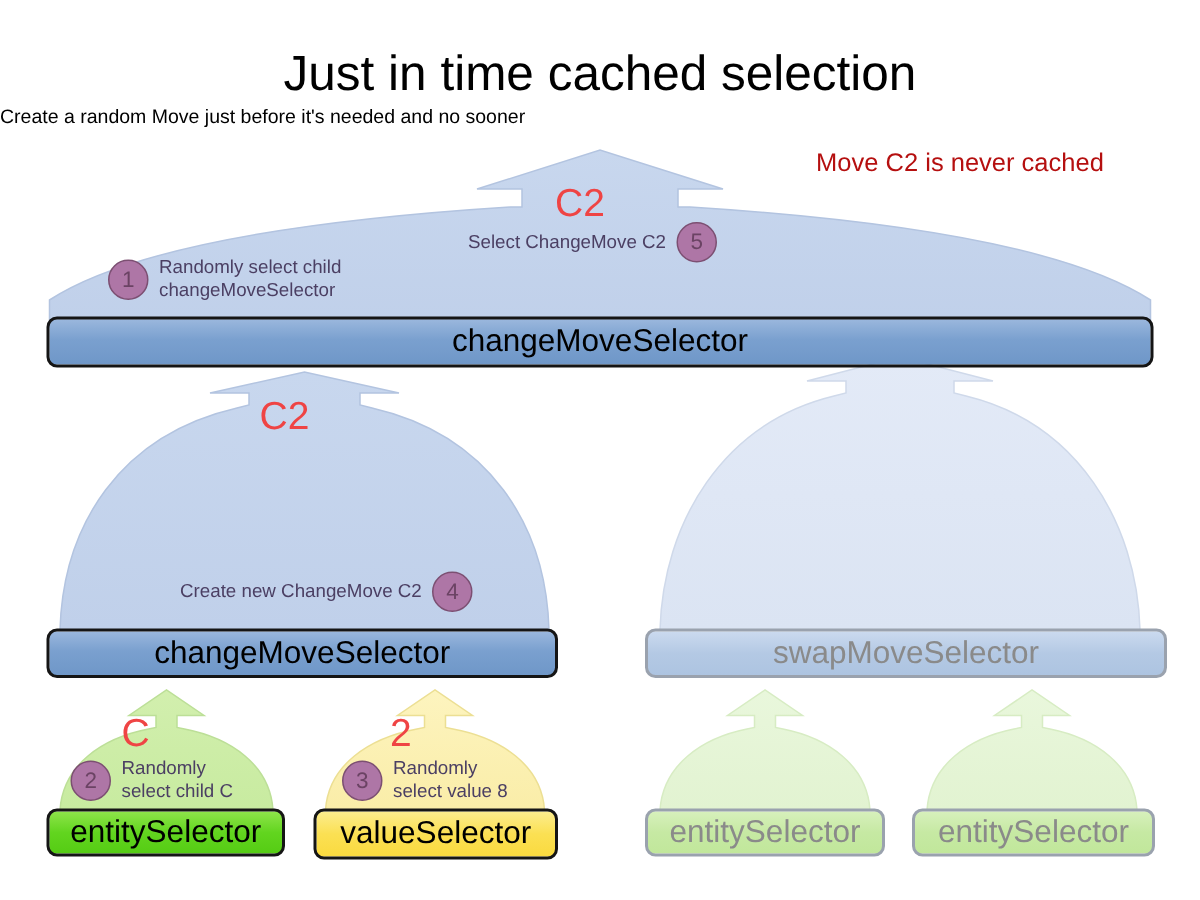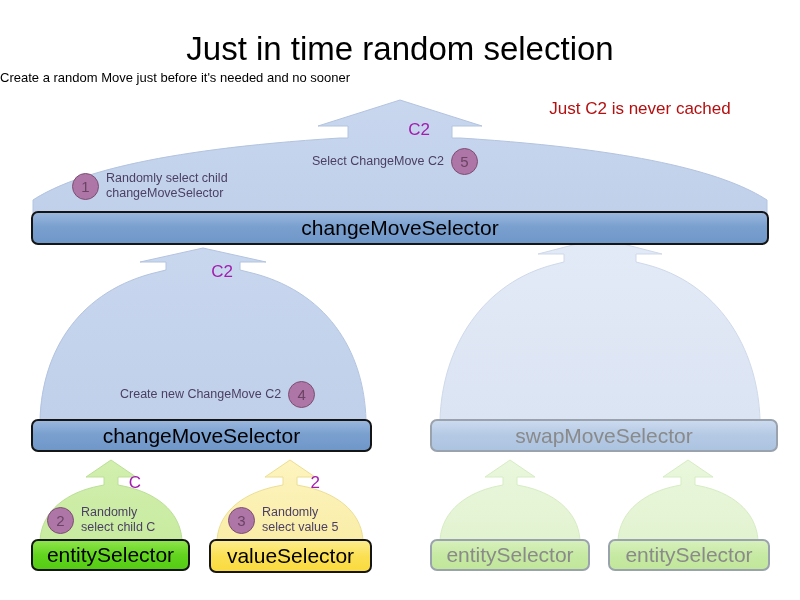--- a/index.html
+++ b/index.html
@@ -100,23 +100,23 @@
   }
   .node.faded-entity {
     border: 2px solid #9aa2ae;
     background: linear-gradient(to bottom, #d7f0bc 0%, #c6e9a3 50%, #c1e79b 100%);
     color: #8a8a8a;
   }
 
   
   .hill-label {
     position: absolute;
-    font-size: 17px;
-    color: #a21caf;
-    text-align: right;
+    font-size: 26px;
+    color: #ef4444;
+    text-align: left;
     white-space: nowrap;
   }
 
   .step {
     position: absolute;
     display: flex;
     align-items: center;
     gap: 7px;
     color: #4b3f63;
     font-size: 12.5px;
@@ -139,23 +139,23 @@
   }
   .step-text { display: block; }
   .step-text .l2 { display: block; }
   .step.reverse .step-text { text-align: right; }
 </style>
 </head>
 <body>
 
 <div id="stage">
 
-  <div class="title">Just in time random selection</div>
+  <div class="title">Just in time cached selection</div>
   <div class="subtitle">Create a random Move just before it's needed and no sooner</div>
-  <div class="note-red">Just C2 is never cached</div>
+  <div class="note-red">Move C2 is never cached</div>
 
   <svg class="diagram" viewBox="0 0 800 600">
     <defs>
       <linearGradient id="gradBlueHill" x1="0" y1="0" x2="0" y2="1">
         <stop offset="0" stop-color="#c8d7ee"></stop>
         <stop offset="1" stop-color="#c0d0ea"></stop>
       </linearGradient>
       <linearGradient id="gradBlueHillFaded" x1="0" y1="0" x2="0" y2="1">
         <stop offset="0" stop-color="#e3eaf7"></stop>
         <stop offset="1" stop-color="#dbe4f3"></stop>
@@ -293,21 +293,21 @@
     <div class="step-text">
       <span>Randomly</span>
       <span class="l2">select child C</span>
     </div>
   </div>
 
   <div class="step" style="left:228px; top:505px;">
     <div class="badge">3</div>
     <div class="step-text">
       <span>Randomly</span>
-      <span class="l2">select value 5</span>
+      <span class="l2">select value 8</span>
     </div>
   </div>
 
   <div class="node union" style="left:31px; top:211px; width:738px; height:34px;">changeMoveSelector</div>
 
   <div class="node change" style="left:31px; top:419px; width:341px; height:33px;">changeMoveSelector</div>
 
   <div class="node swap" style="left:430px; top:419px; width:348px; height:33px;">swapMoveSelector</div>
 
   <div class="node entity" style="left:31px; top:539px; width:159px; height:32px;">entitySelector</div>

